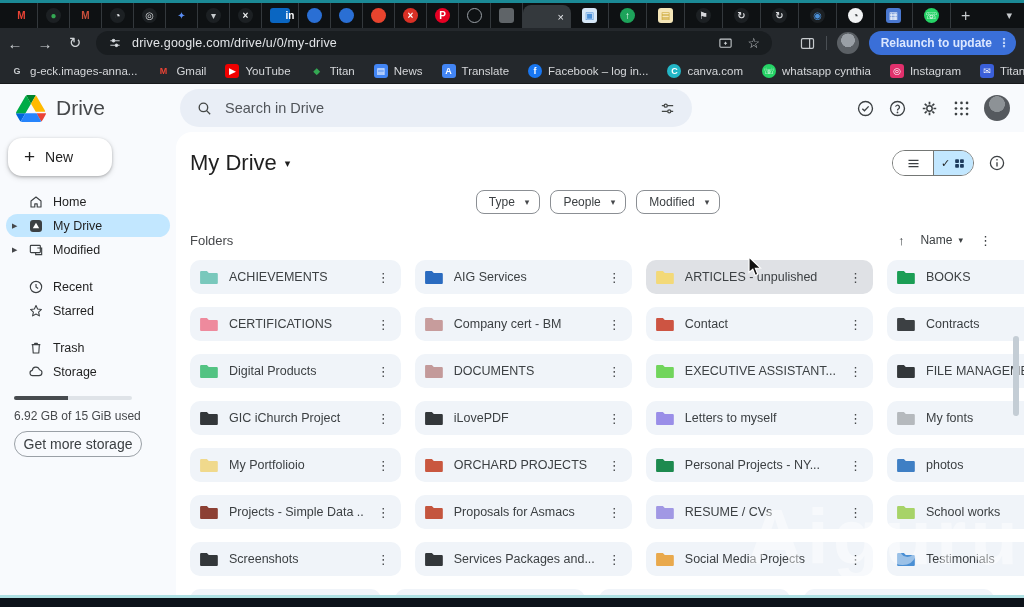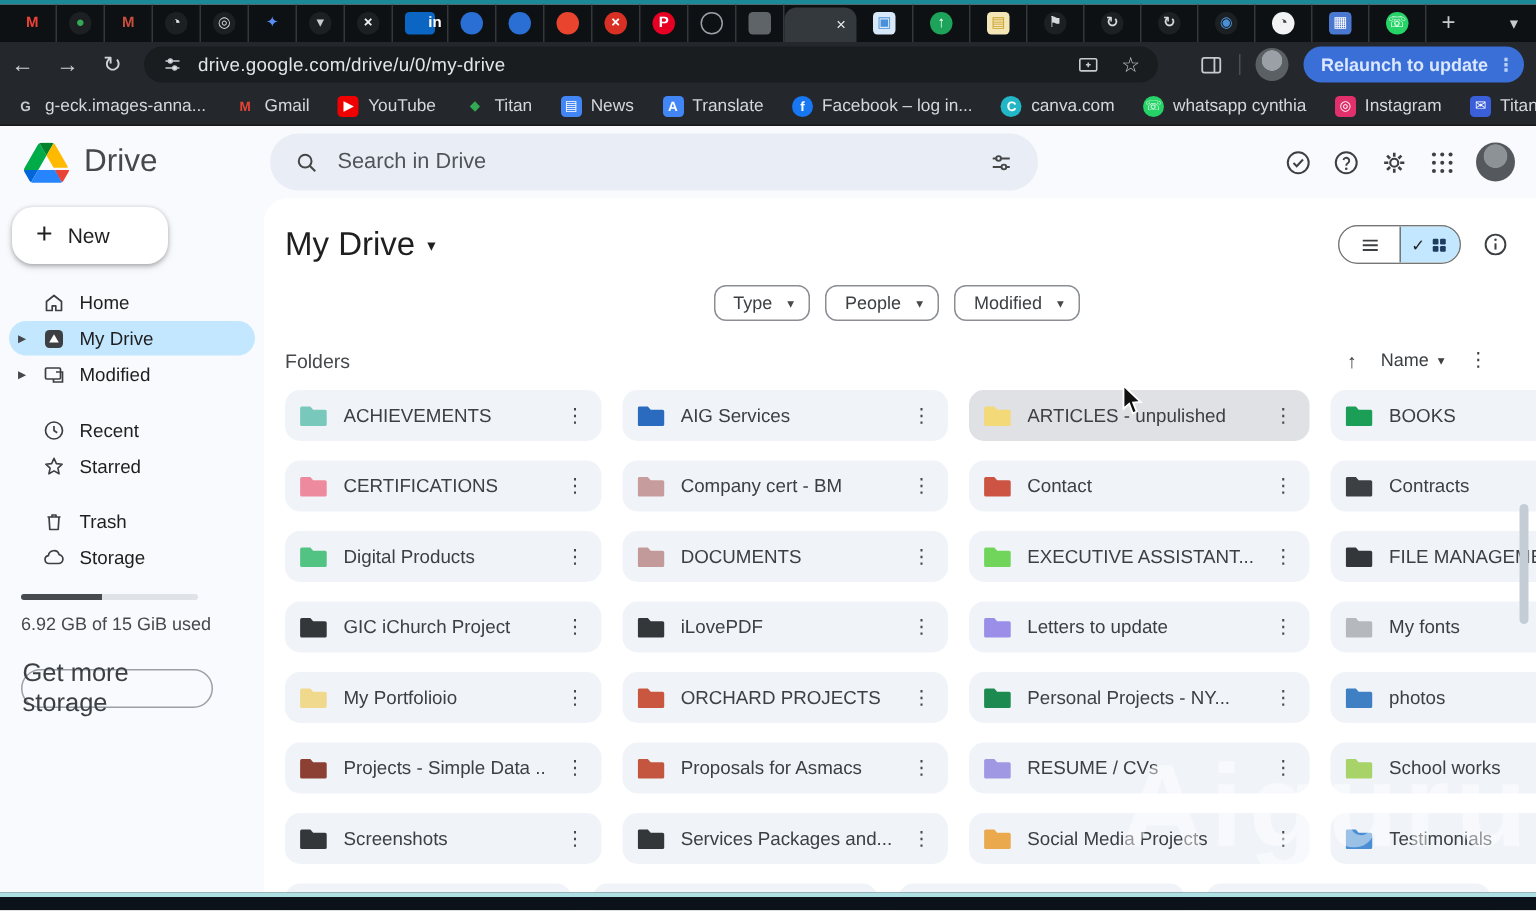--- a/index.html
+++ b/index.html
@@ -51,21 +51,21 @@
   .s-nav { margin-top:14px; }
   .s-item { height:23px; margin:0 6px 1px 6px; border-radius:14px; display:flex; align-items:center; gap:9px; padding-left:6px; font-size:12.5px; color:#1f1f1f; }
   .s-item.sel { background:#c2e7ff; }
   .s-item.gap { margin-bottom:14px; }
   .s-exp { width:7px; font-size:7px; color:#46484b; flex:none; }
   .s-ic { width:16px; height:16px; color:#3c4043; flex:none; }
   .storage-box { padding:12px 14px 0 14px; }
   .progress { width:118px; height:4px; border-radius:2px; background:#dfe3e8; overflow:hidden; }
   .progress-fill { height:100%; background:#474b4f; }
   .storage-text { margin-top:9px; font-size:12px; color:#46484b; }
-  .more-storage { margin-top:23px; width:128px; height:26px; border:1px solid #9aa0a6; border-radius:13px; background:transparent; display:flex; align-items:center; justify-content:center; font-size:17px; color:#3c4043; }
+  .more-storage { margin-top:8px; width:128px; height:26px; border:1px solid #9aa0a6; border-radius:13px; background:transparent; display:flex; align-items:center; justify-content:center; font-size:14px; color:#3c4043; }
 
   .main-card { position:absolute; top:48px; left:176px; right:0; bottom:0; background:#fff; border-top-left-radius:16px; padding:14px 18px 0 14px; }
   .title-row { height:34px; display:flex; align-items:center; }
   .page-title { font-size:22px; color:#1f1f1f; }
   .title-caret { font-size:11px; color:#1f1f1f; margin-left:8px; }
   .title-right { margin-left:auto; display:flex; align-items:center; gap:14px; }
   .view-toggle { display:flex; height:26px; border:1px solid #747775; border-radius:13px; overflow:hidden; }
   .vt-seg { width:40px; display:flex; align-items:center; justify-content:center; gap:3px; background:#fff; color:#3c4043; }
   .vt-seg.sel { background:#c2e7ff; border-left:1px solid #747775; }
   .vt-check { font-size:11px; color:#1f1f1f; }
@@ -772,21 +772,21 @@
               <use href="#i-folder"></use>
             </svg>
             <span class="f-name">iLovePDF</span>
             <span class="f-kebab">⋮</span>
           </div>
 
           <div class="card">
             <svg class="f-ic" style="color: rgb(154, 142, 232);">
               <use href="#i-folder"></use>
             </svg>
-            <span class="f-name">Letters to update</span>
+            <span class="f-name">Letters to myself</span>
             <span class="f-kebab">⋮</span>
           </div>
 
           <div class="card">
             <svg class="f-ic" style="color: rgb(181, 185, 189);">
               <use href="#i-folder"></use>
             </svg>
             <span class="f-name">My fonts</span>
 
           </div>

